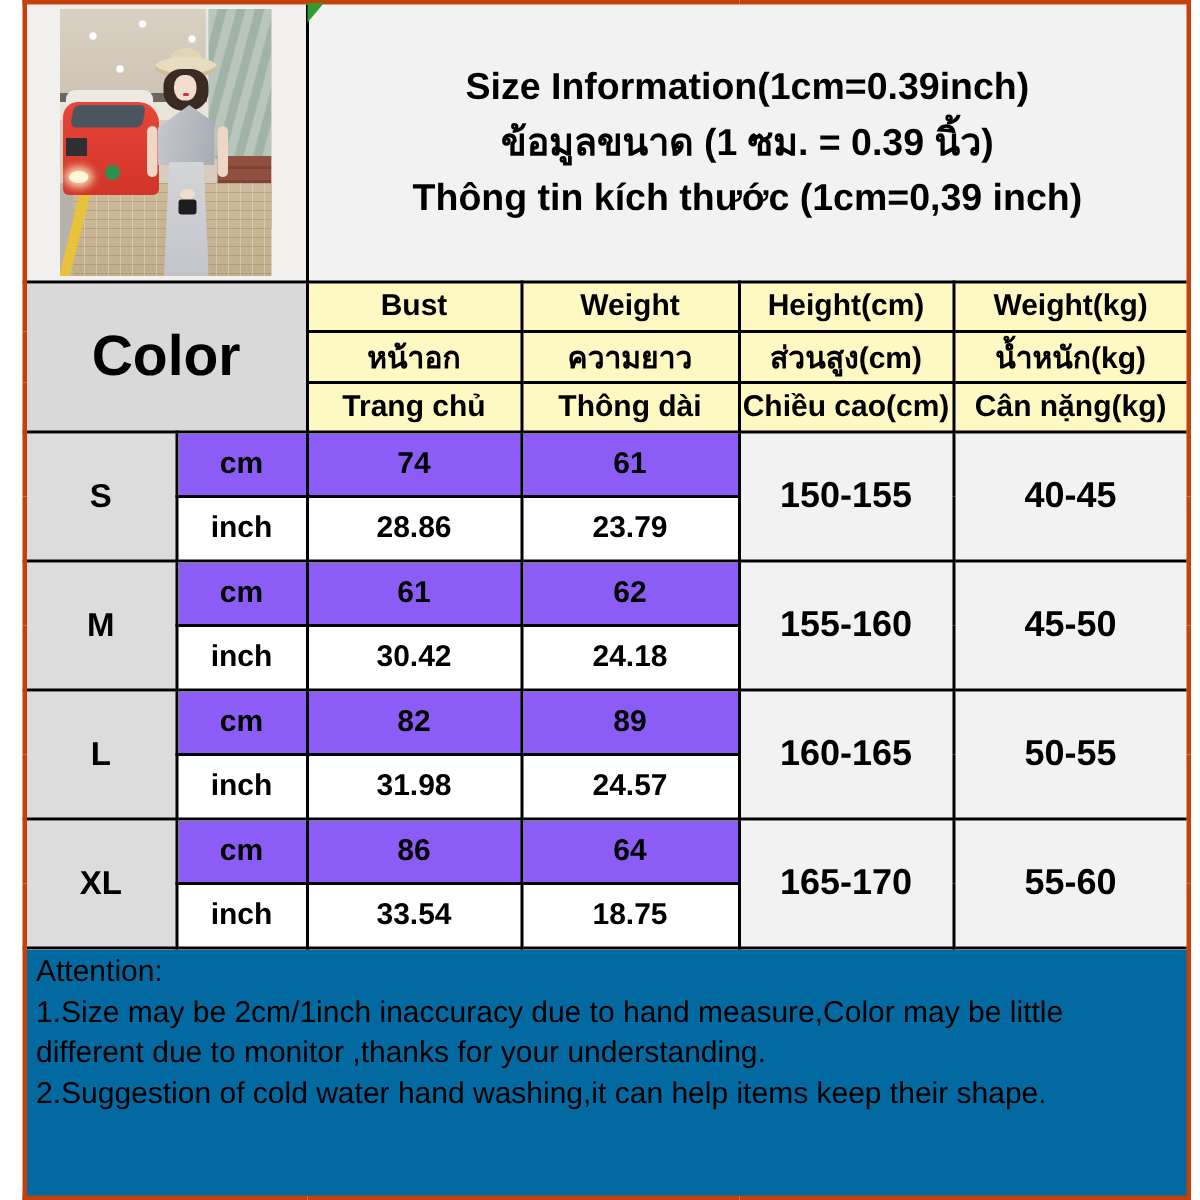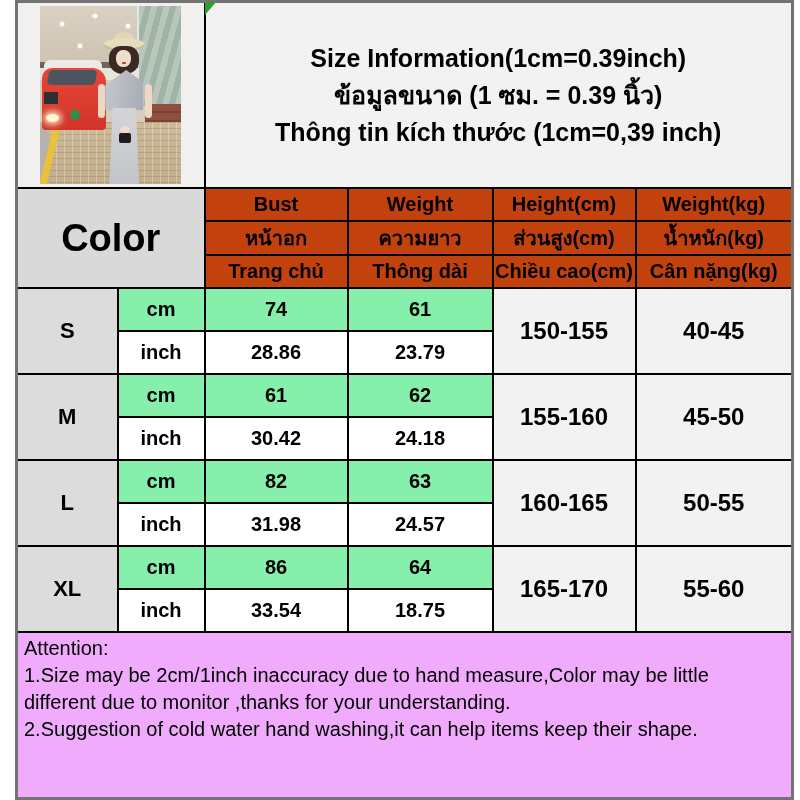--- a/index.html
+++ b/index.html
@@ -3,42 +3,42 @@
 <meta charset="utf-8">
 <style>
   html, body { margin:0; padding:0; background:#ffffff; }
   .page {
     position:relative; width:800px; height:800px; background:#ffffff;
     font-family:"Liberation Sans", sans-serif; color:#000; overflow:hidden;
   }
   table.main {
     position:absolute; left:15px; top:0; width:776px;
     border-collapse:collapse; table-layout:fixed;
-    border:3px solid #737373;
+    border:3px solid #c2410c;
   }
   table.main td {
     border:2px solid #000; text-align:center; vertical-align:middle;
     font-weight:bold; padding:0; overflow:hidden;
   }
   
   .photo-cell { height:184px; background:#f1f0ee; }
   .title-cell { background:#f2f2f2; }
   .title-cell .tline { font-size:25px; line-height:37px; }
   
   .size-head { background:#d9d9d9; font-size:38px; }
-  .hdr { background:#c2410c; font-size:20px; height:31px; }
+  .hdr { background:#fef9c3; font-size:20px; height:31px; }
   
   .size-letter { background:#dcdcdc; font-size:22px; }
-  .cm-bg   { background:#86efac; }
+  .cm-bg   { background:#8b5cf6; }
   .inch-bg { background:#ffffff;margin-top:24px; }
   .unit, .val { font-size:20px; height:41px; }
   .range { background:#f2f2f2; font-size:24px; }
   
   .attention {
-    height:162px; background:#f0abfc; font-weight:normal !important;
+    height:162px; background:#0369a1; font-weight:normal !important;
     text-align:left !important; vertical-align:top !important;
     font-size:20px; line-height:27px; padding:2px 8px 0 6px !important;
   }
   
   .corner-marker {
     position:absolute; left:205px; top:2px; width:0; height:0;
     border-top:13px solid #2f9e2f; border-right:11px solid transparent;
   }
   
   .photo { position:relative; width:141px; height:178px; margin:0 auto; overflow:hidden; background:#d6cdbf; }
@@ -190,21 +190,21 @@
     <tr>
       <td class="unit inch-bg">inch</td>
       <td class="val inch-bg">30.42</td>
       <td class="val inch-bg">24.18</td>
     </tr>
 
     <tr>
       <td class="size-letter" rowspan="2">L</td>
       <td class="unit cm-bg">cm</td>
       <td class="val cm-bg">82</td>
-      <td class="val cm-bg">63</td>
+      <td class="val cm-bg">89</td>
       <td class="range" rowspan="2">160-165</td>
       <td class="range" rowspan="2">50-55</td>
     </tr>
     <tr>
       <td class="unit inch-bg">inch</td>
       <td class="val inch-bg">31.98</td>
       <td class="val inch-bg">24.57</td>
     </tr>
 
     <tr>

